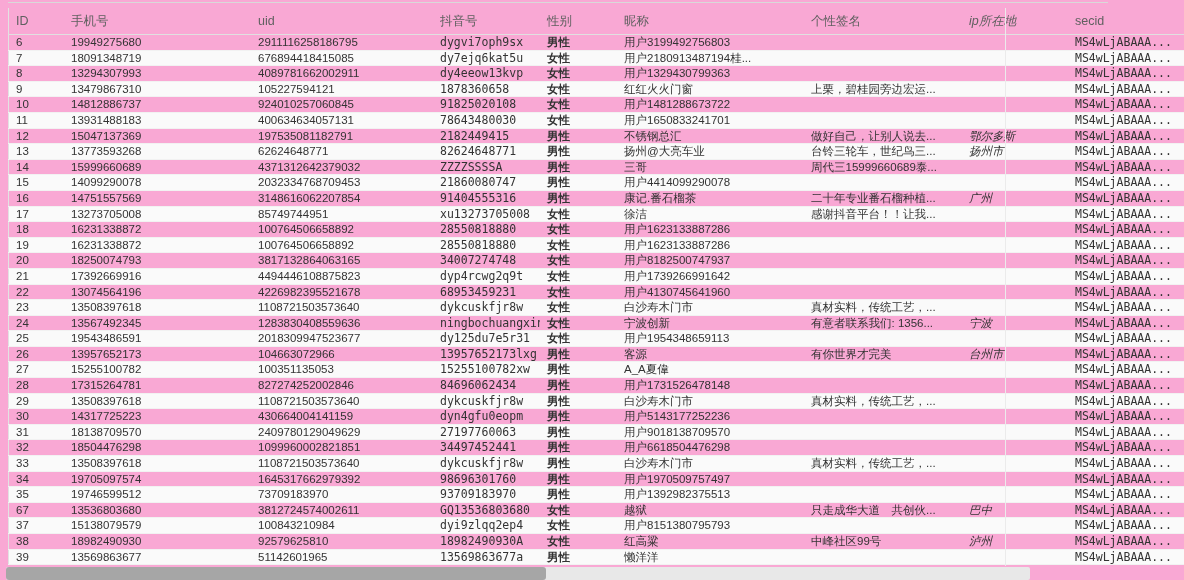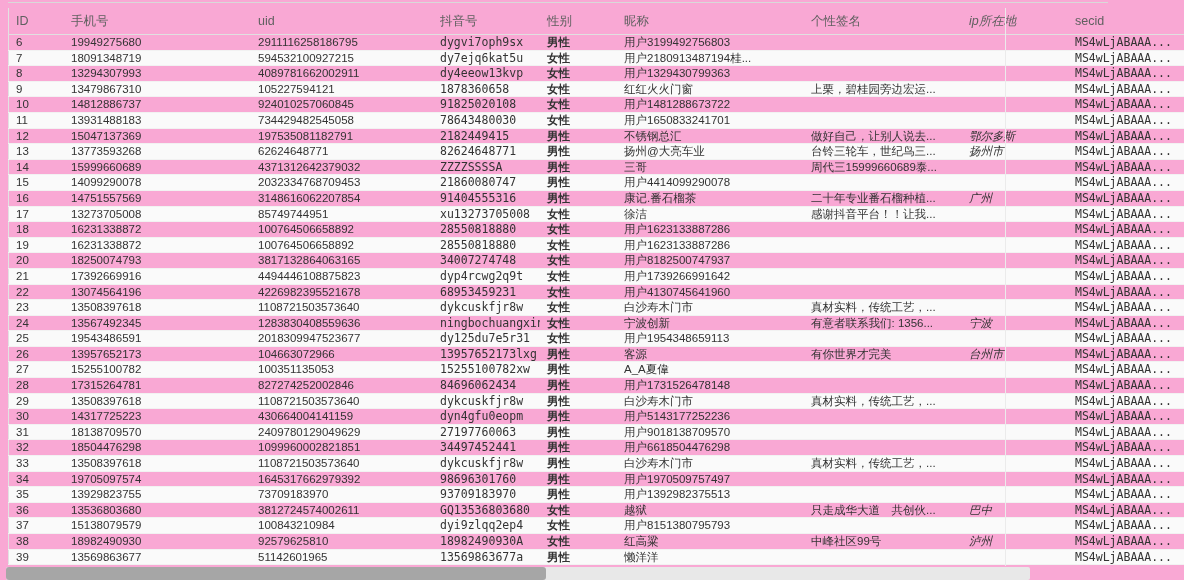--- a/index.html
+++ b/index.html
@@ -86,21 +86,21 @@
           <td class="col-douyin">dygvi7oph9sx</td>
           <td class="col-gender">男性</td>
           <td class="col-nickname">用户3199492756803</td>
           <td class="col-signature"></td>
           <td class="col-ip"></td>
           <td class="col-secid">MS4wLjABAAA...</td>
         </tr>
         <tr>
           <td class="col-id">7</td>
           <td class="col-phone">18091348719</td>
-          <td class="col-uid">594532100927215</td>
+          <td class="col-uid">676894418415085</td>
           <td class="col-douyin">dy7ejq6kat5u</td>
           <td class="col-gender">女性</td>
           <td class="col-nickname">用户2180913487194桂...</td>
           <td class="col-signature"></td>
           <td class="col-ip"></td>
           <td class="col-secid">MS4wLjABAAA...</td>
         </tr>
         <tr>
           <td class="col-id">8</td>
           <td class="col-phone">13294307993</td>
@@ -130,21 +130,21 @@
           <td class="col-douyin">91825020108</td>
           <td class="col-gender">女性</td>
           <td class="col-nickname">用户1481288673722</td>
           <td class="col-signature"></td>
           <td class="col-ip"></td>
           <td class="col-secid">MS4wLjABAAA...</td>
         </tr>
         <tr>
           <td class="col-id">11</td>
           <td class="col-phone">13931488183</td>
-          <td class="col-uid">734429482545058</td>
+          <td class="col-uid">400634634057131</td>
           <td class="col-douyin">78643480030</td>
           <td class="col-gender">女性</td>
           <td class="col-nickname">用户1650833241701</td>
           <td class="col-signature"></td>
           <td class="col-ip"></td>
           <td class="col-secid">MS4wLjABAAA...</td>
         </tr>
         <tr>
           <td class="col-id">12</td>
           <td class="col-phone">15047137369</td>
@@ -393,31 +393,31 @@
           <td class="col-uid">1645317662979392</td>
           <td class="col-douyin">98696301760</td>
           <td class="col-gender">男性</td>
           <td class="col-nickname">用户1970509757497</td>
           <td class="col-signature"></td>
           <td class="col-ip"></td>
           <td class="col-secid">MS4wLjABAAA...</td>
         </tr>
         <tr>
           <td class="col-id">35</td>
-          <td class="col-phone">13929823755</td>
+          <td class="col-phone">19746599512</td>
           <td class="col-uid">73709183970</td>
           <td class="col-douyin">93709183970</td>
           <td class="col-gender">男性</td>
           <td class="col-nickname">用户1392982375513</td>
           <td class="col-signature"></td>
           <td class="col-ip"></td>
           <td class="col-secid">MS4wLjABAAA...</td>
         </tr>
         <tr>
-          <td class="col-id">36</td>
+          <td class="col-id">67</td>
           <td class="col-phone">13536803680</td>
           <td class="col-uid">3812724574002611</td>
           <td class="col-douyin">GQ13536803680</td>
           <td class="col-gender">女性</td>
           <td class="col-nickname">越狱</td>
           <td class="col-signature">只走成华大道　共创伙...</td>
           <td class="col-ip">巴中</td>
           <td class="col-secid">MS4wLjABAAA...</td>
         </tr>
         <tr>

